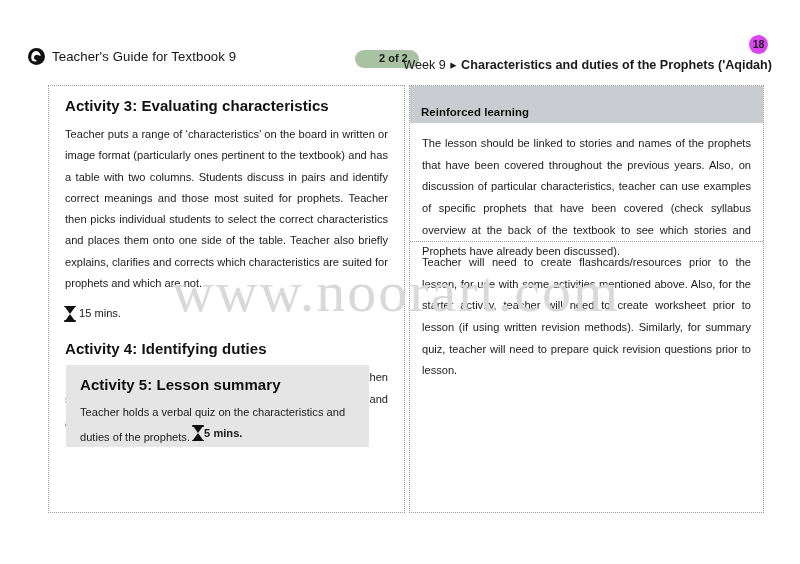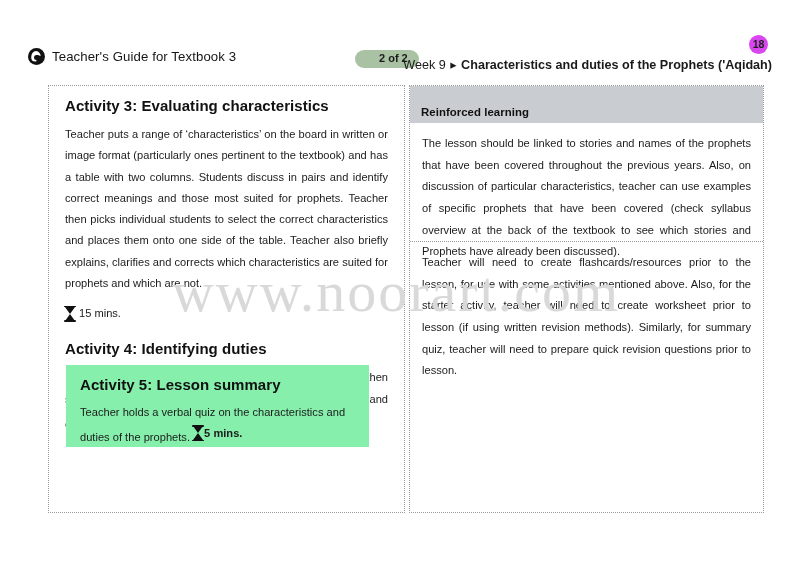--- a/index.html
+++ b/index.html
@@ -218,21 +218,21 @@
     white-space: nowrap;
     font-weight: bold;
   }
 
   .grey-box {
     position: absolute;
     left: 17px;
     top: 279px;
     width: 303px;
     height: 82px;
-    background: #86efac;
+    background: #e5e5e5;
     box-sizing: border-box;
     padding: 11px 22px 0 14px;
   }
   .grey-box .act-head { margin-bottom: 9px; }
   .grey-box .body-text { line-height: 1.88; text-align: left; }
 
   
   .sec-bar {
     background: #c9ccd1;
     font-size: 11.4px;
@@ -264,21 +264,21 @@
 </style>
 </head>
 <body>
 
 <div id="page">
 
   <div id="header">
 
     <div class="hdr-left">
       <span class="logo-mark"></span>
-      <span class="hdr-title">Teacher's Guide for Textbook 3</span>
+      <span class="hdr-title">Teacher's Guide for Textbook 9</span>
     </div>
 
     <span class="pill">2 of 2</span>
 
     <div class="hdr-right">
       <span class="page-num">18</span>
       <span class="week">Week 9</span>
       <span class="arrow">▸</span>
       <span class="topic">Characteristics and duties of the Prophets</span>
       <span class="aqidah">('Aqidah)</span>

